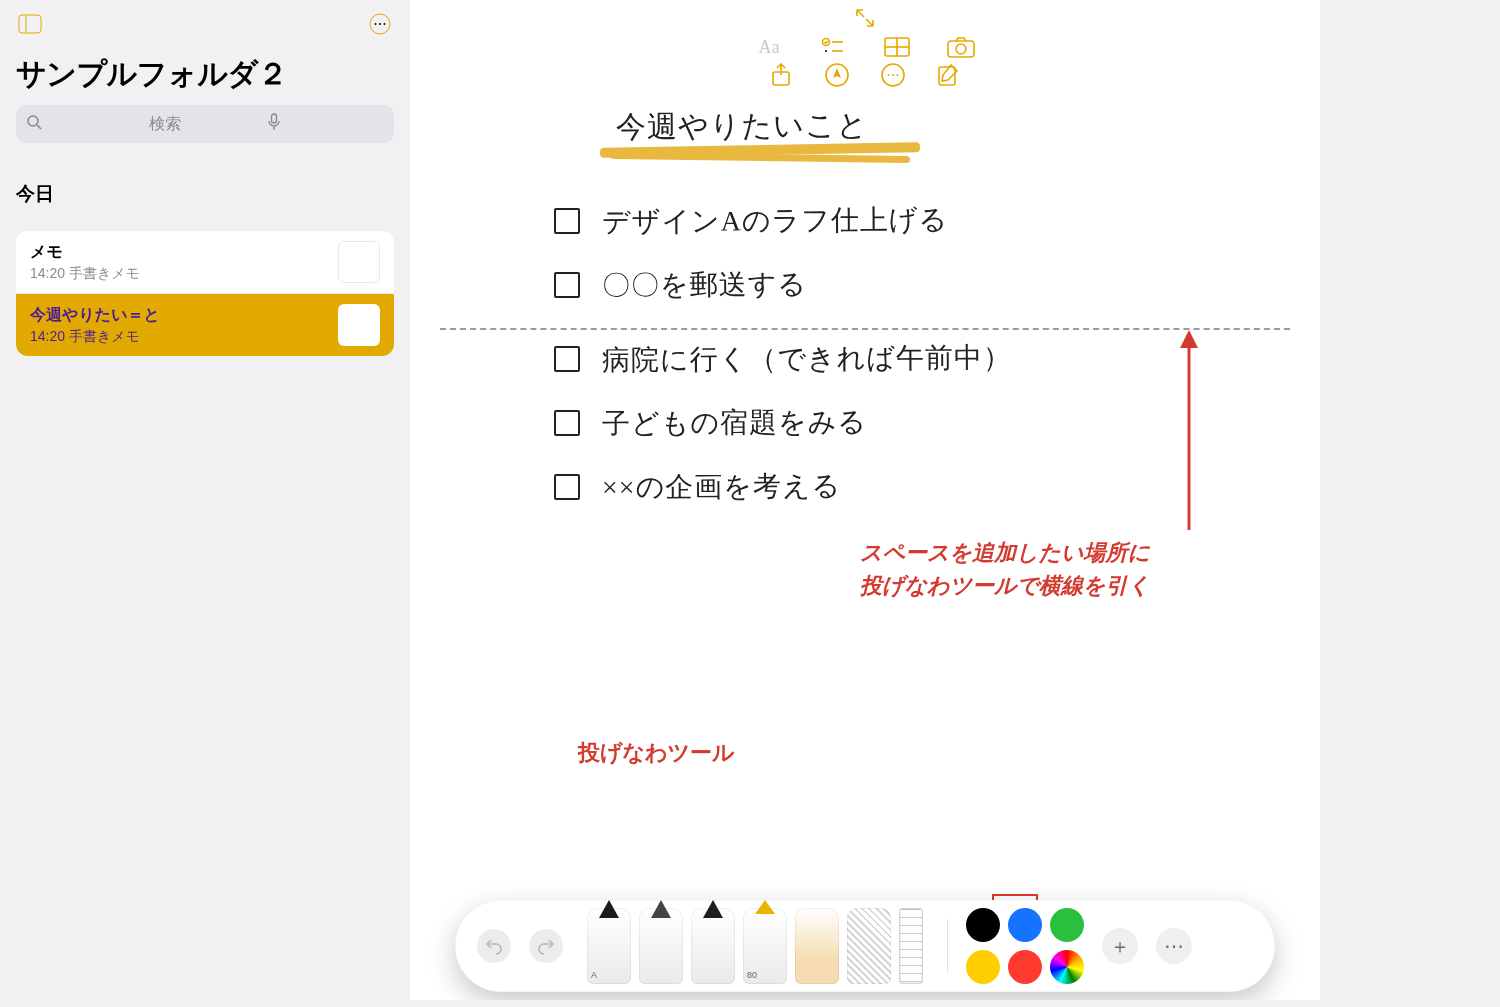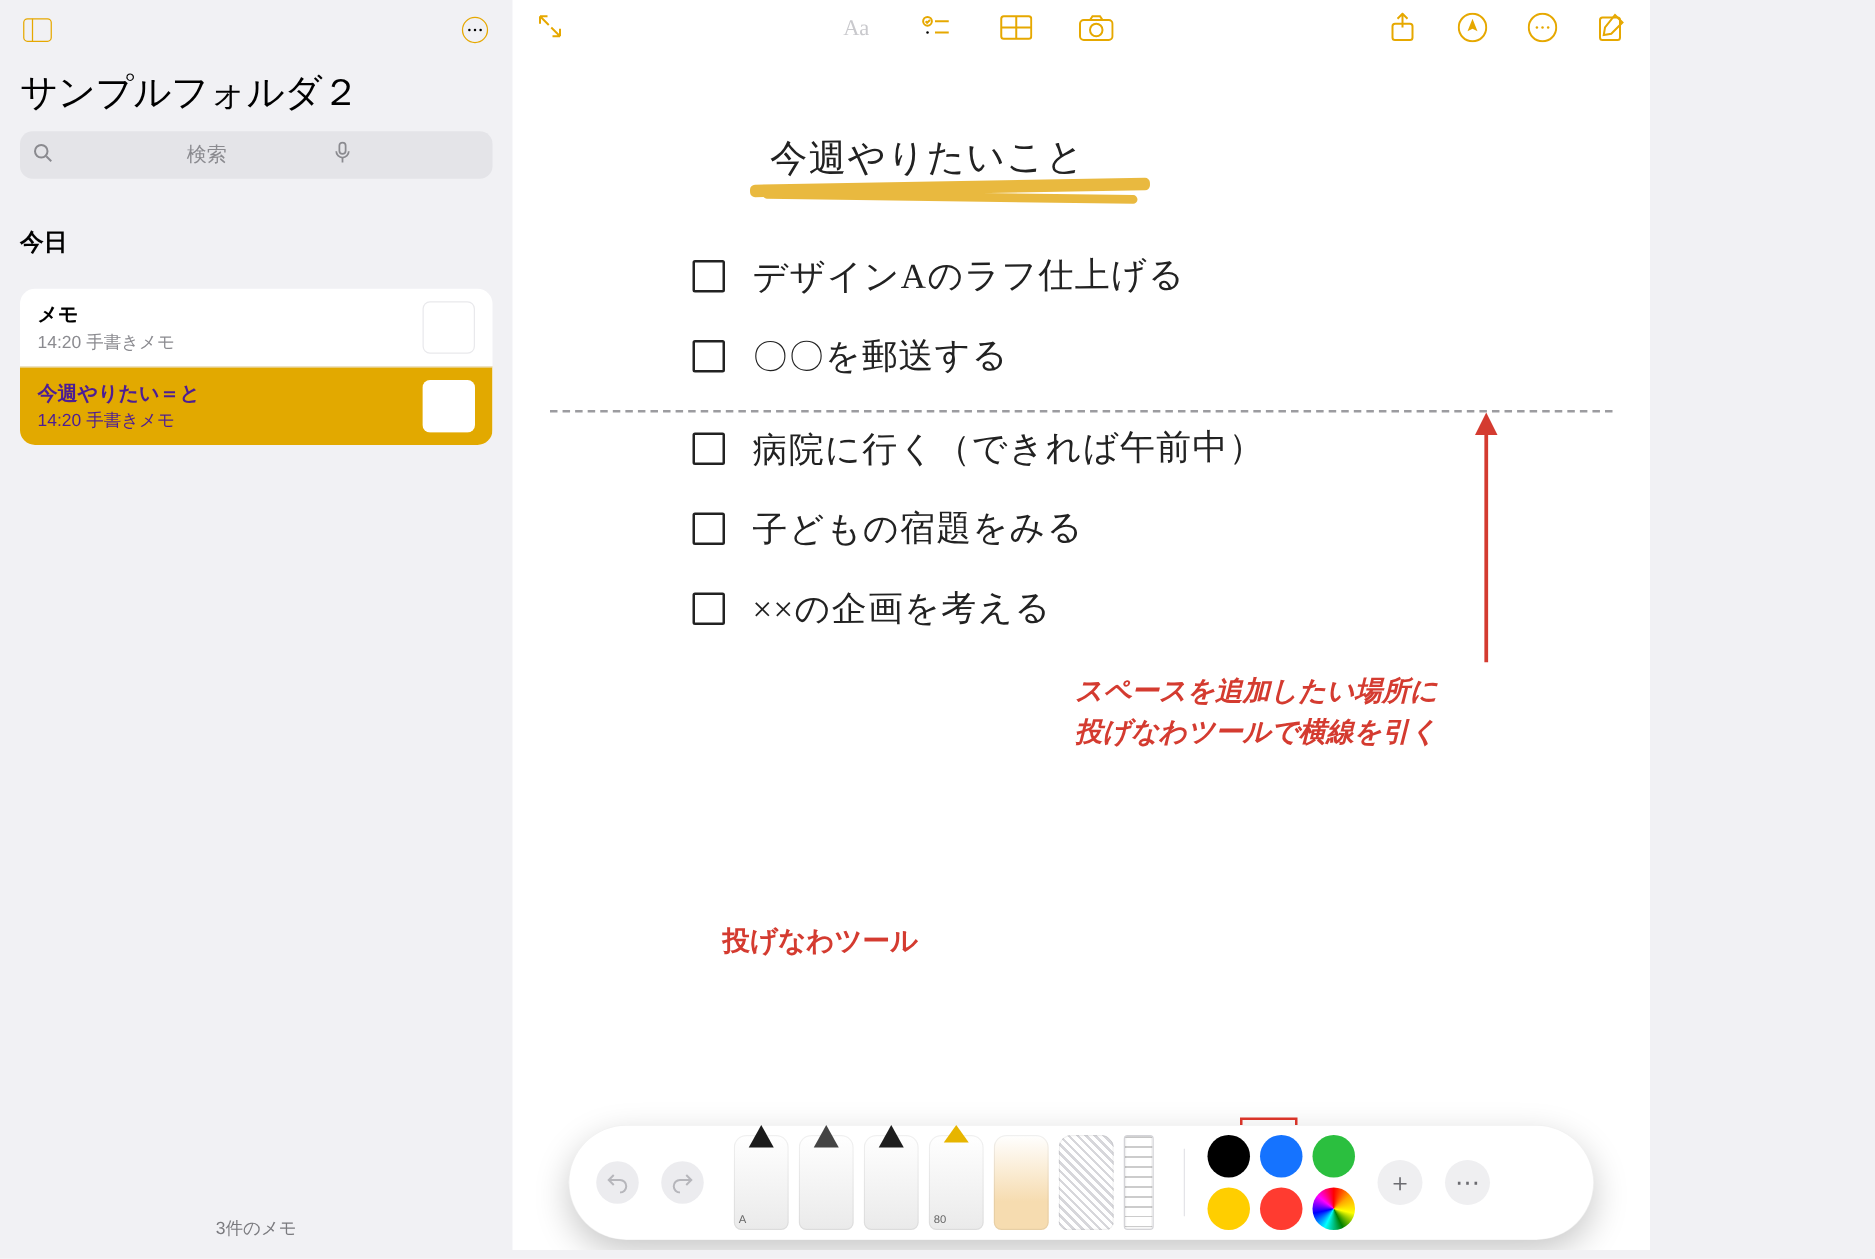--- a/index.html
+++ b/index.html
@@ -34,21 +34,21 @@
 .sidebar-top {
   display: flex;
   justify-content: space-between;
   align-items: center;
   height: 32px;
 }
 .icon-btn { width: 28px; height: 28px; display: inline-flex; align-items: center; justify-content: center; }
 .icon-btn svg { stroke: var(--accent); fill: none; }
 .folder-title {
   font-size: 30px;
-  font-weight: 400;
+  font-weight: 700;
   margin: 14px 0 10px 0;
   letter-spacing: -0.5px;
 }
 .search {
   background: var(--search-bg);
   border-radius: 10px;
   height: 38px;
   display: flex;
   align-items: center;
   padding: 0 10px;
@@ -101,20 +101,21 @@
   flex: 1;
   background: var(--bg-note);
   position: relative;
   overflow: hidden;
 }
 .toolbar-top {
   display: flex;
   align-items: center;
   padding: 4px 16px 0 16px;
   height: 40px;
+  flex-direction: column;
 }
 .toolbar-top .left { flex: 0 0 auto; }
 .toolbar-top .center { flex: 1; display: flex; justify-content: center; gap: 36px; }
 .toolbar-top .right { flex: 0 0 auto; display: flex; gap: 28px; }
 .toolbar-top .icon-btn svg { stroke: var(--accent); fill: none; stroke-width: 1.6; }
 
 .canvas {
   position: absolute;
   inset: 50px 0 0 0;
   font-family: "Yu Mincho", "Hiragino Mincho Pro", serif;
@@ -304,21 +305,20 @@
     </div>
     <div class="note-row selected">
       <div class="info">
         <div class="title">今週やりたい＝と</div>
         <div class="meta"><span>14:20</span>&nbsp;<span>手書きメモ</span></div>
       </div>
       <div class="thumb"></div>
     </div>
   </div>
 
-  <div class="sidebar-footer">3件のメモ</div>
 </aside>
 
 <main class="main">
 
   <div class="toolbar-top">
     <div class="left">
       <span class="icon-btn">
         <svg width="22" height="22" viewBox="0 0 22 22">
             <path d="M3 3h6M3 3v6M3 3l7 7M19 19h-6M19 19v-6M19 19l-7-7"></path>
           </svg>

